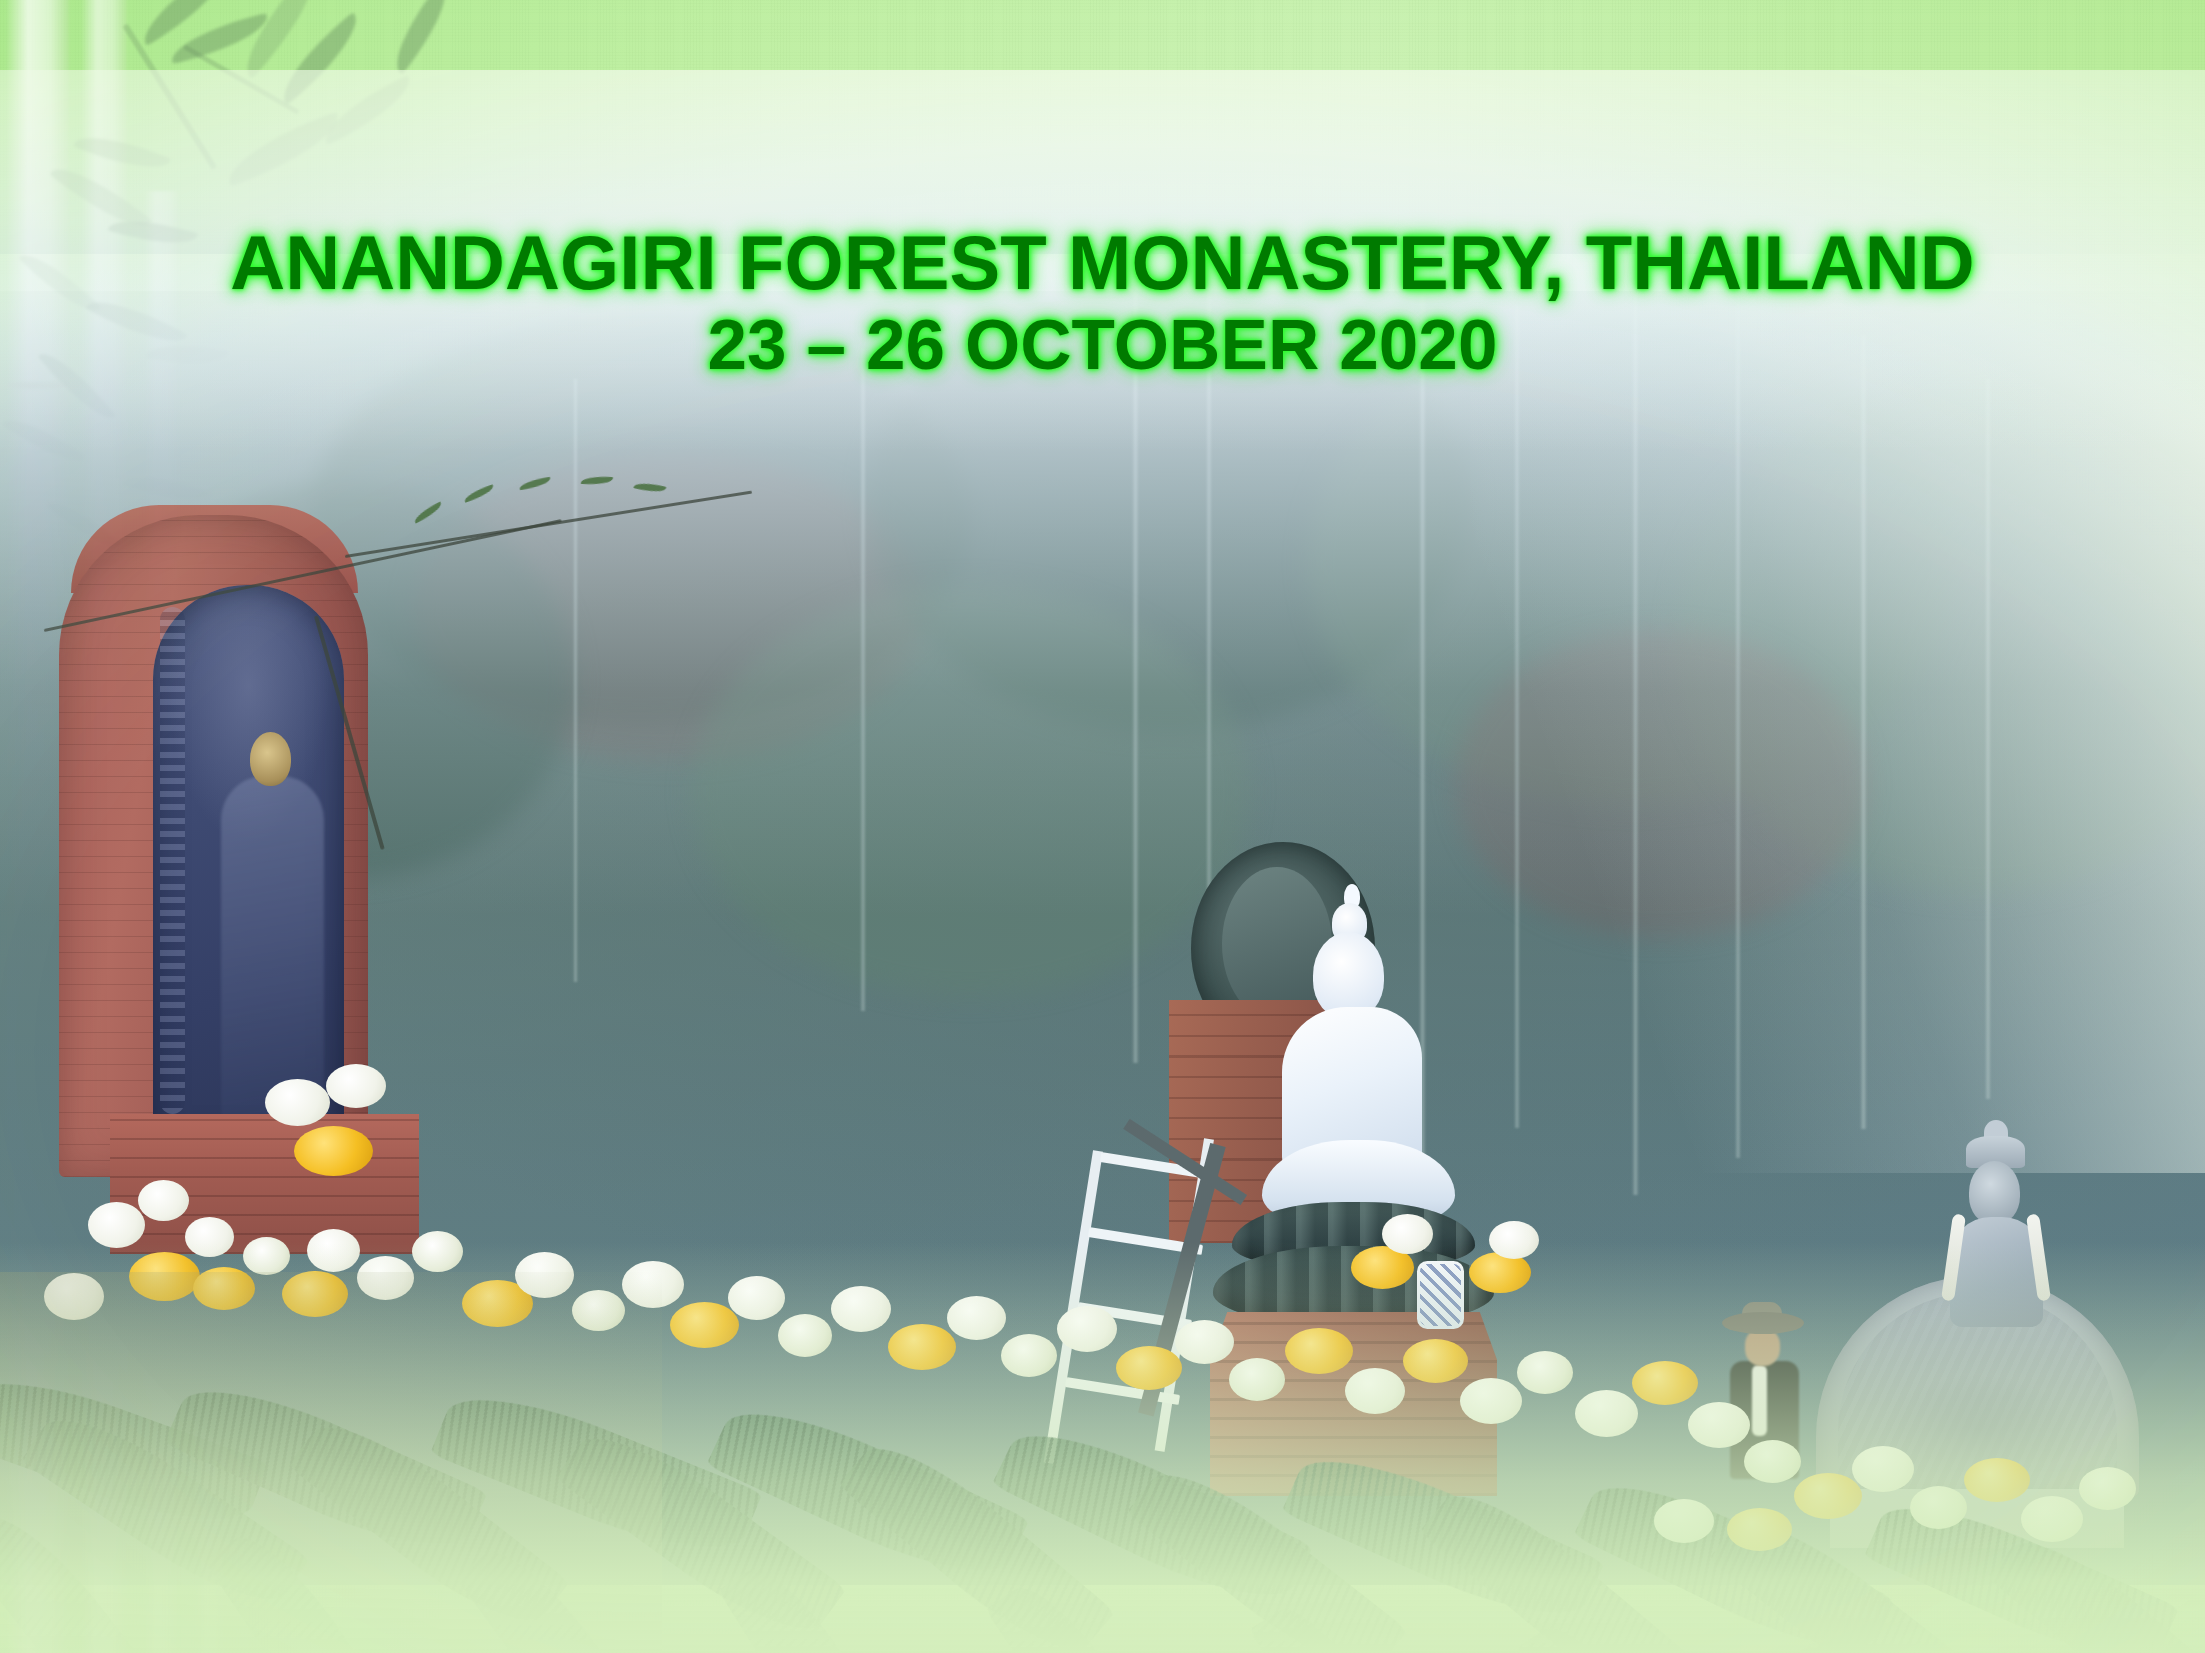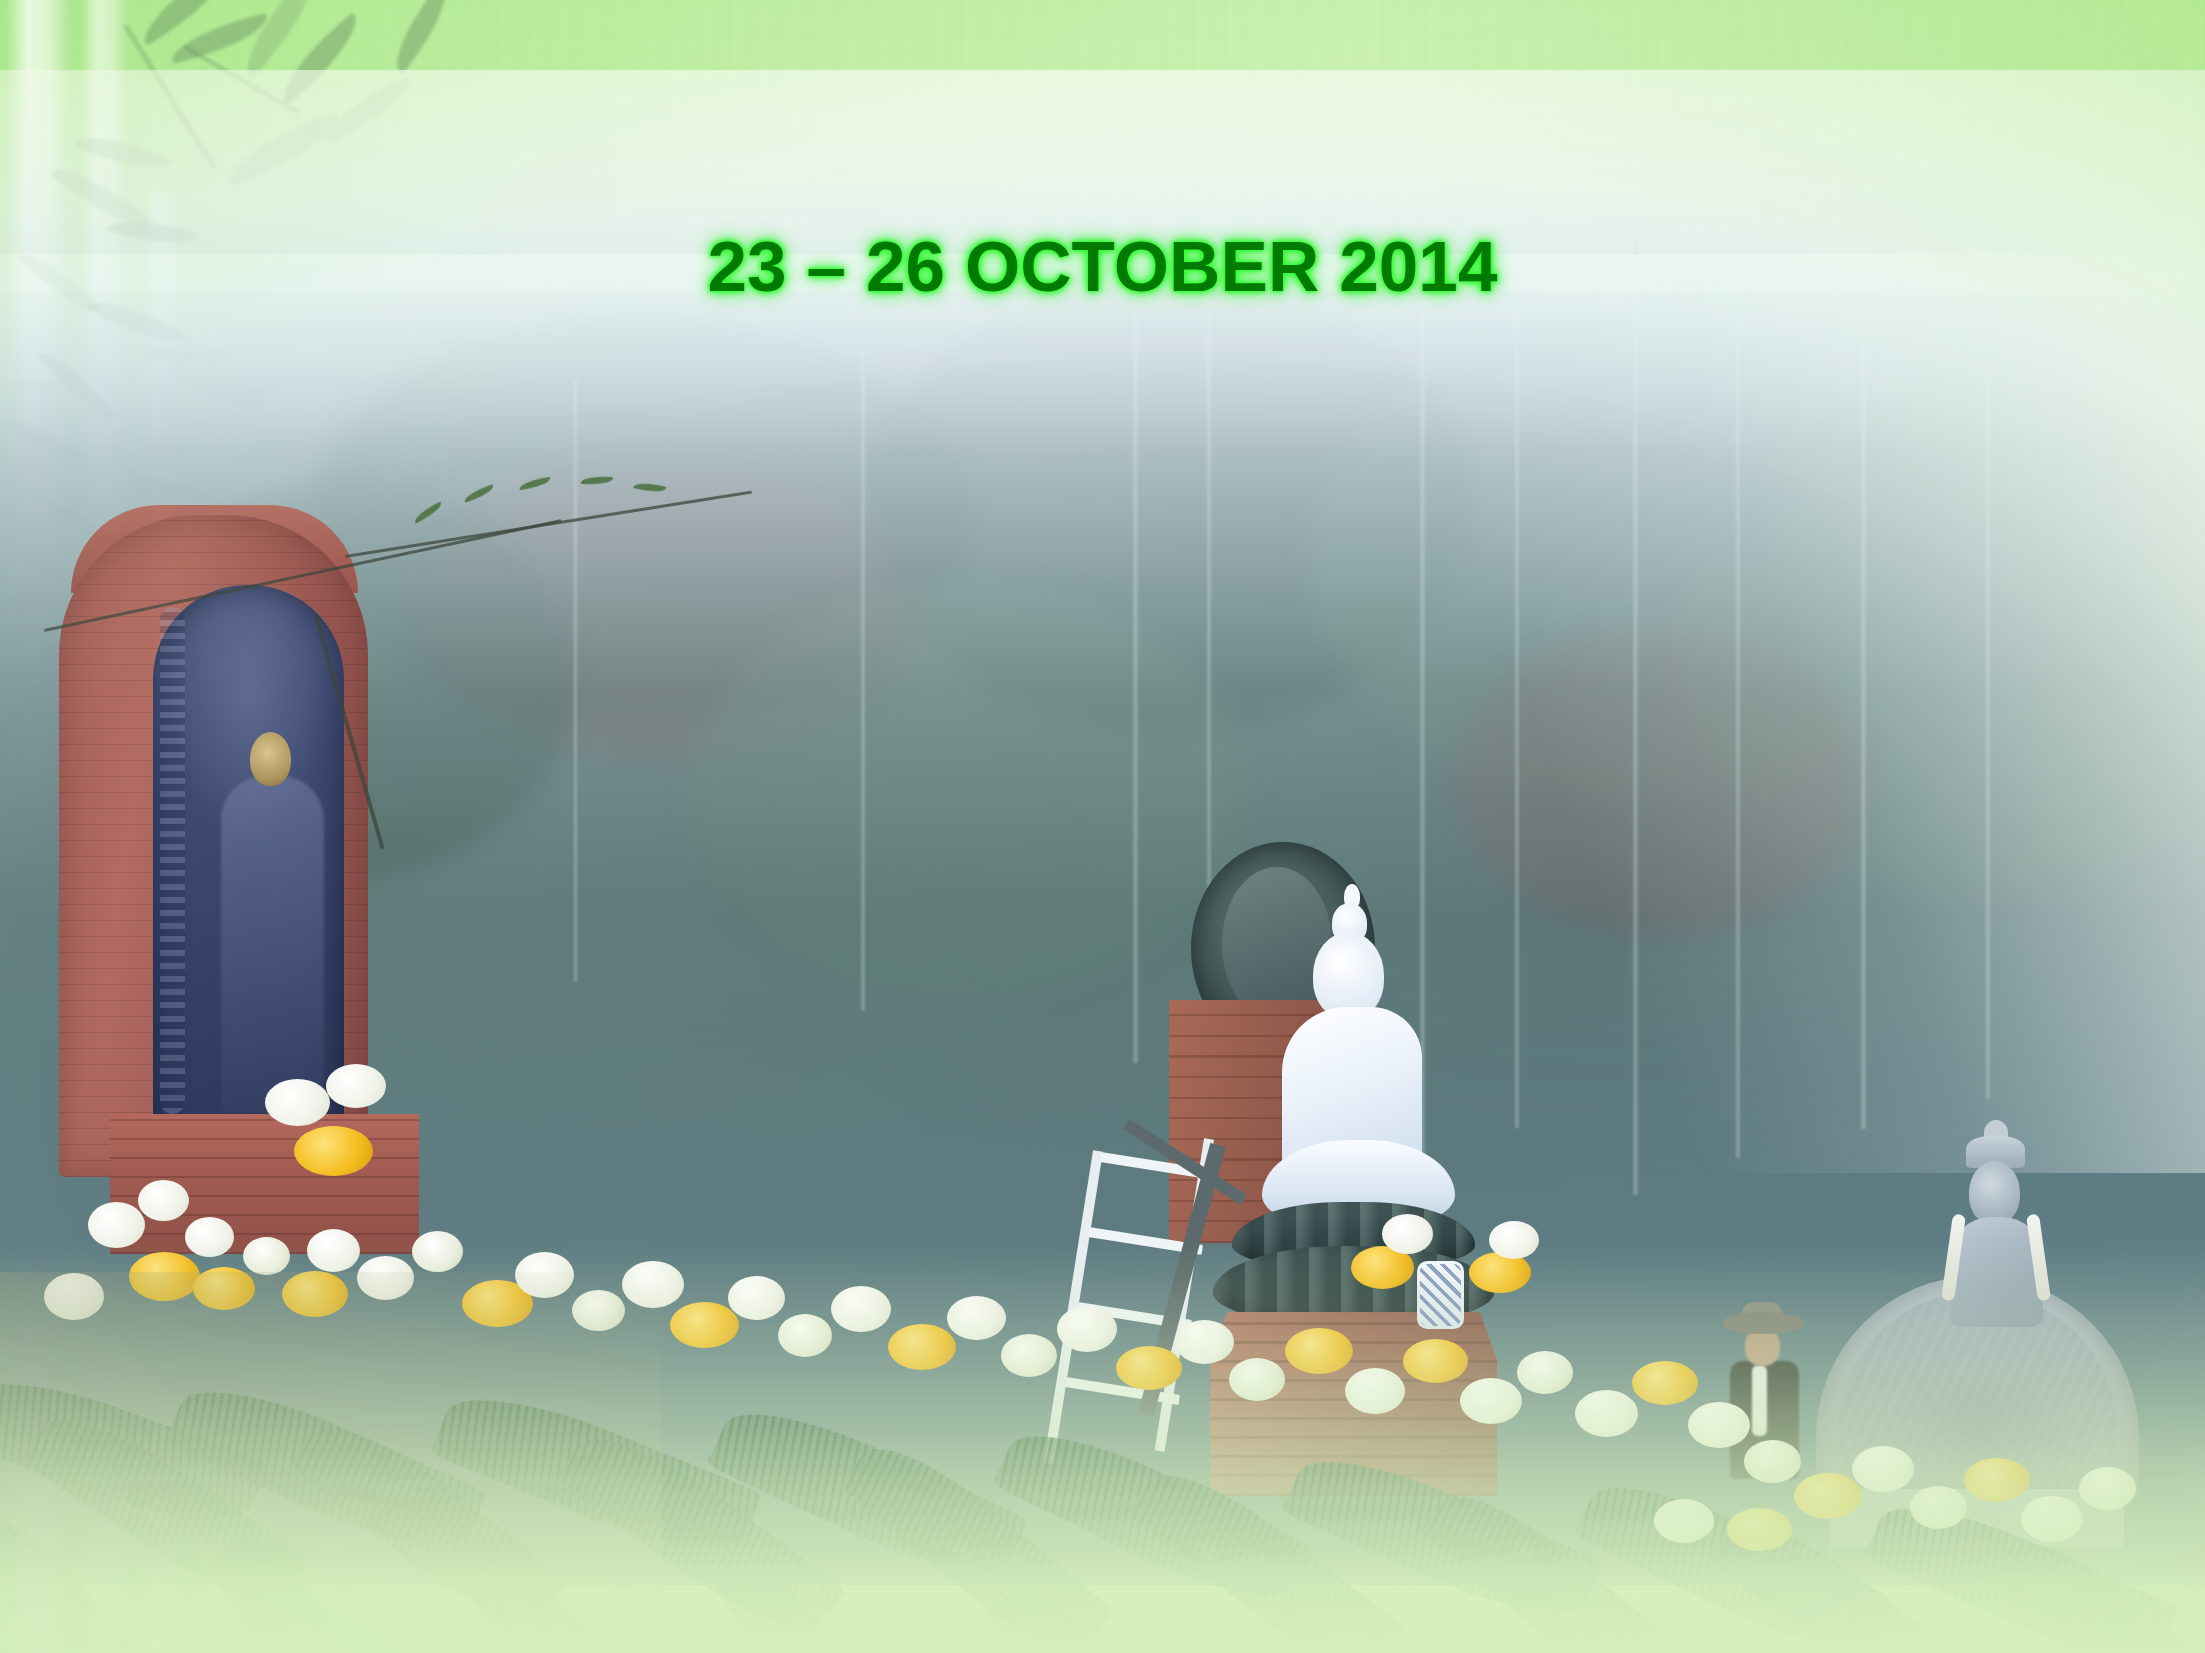--- a/index.html
+++ b/index.html
@@ -632,17 +632,18 @@
       <div class="flower fl-c" style="left:2079px;top:1397px;width:57px;height:43px;"></div>
       <div class="flower fl-y" style="left:1727px;top:1438px;width:65px;height:43px;"></div>
       <div class="flower fl-w" style="left:1654px;top:1429px;width:60px;height:44px;"></div>
     </div>
 
     <div class="bottom-fade-left"></div>
     <div class="bottom-fade"></div>
   </div>
 
   <div id="title-block">
-    <span class="ttl l2">23 – 26 OCTOBER 2014</span>
+    <span class="ttl l1">ANANDAGIRI FOREST MONASTERY, THAILAND</span>
+    <span class="ttl l2">23 – 26 OCTOBER 2020</span>
   </div>
 
 </div>
 
 
 </body></html>

